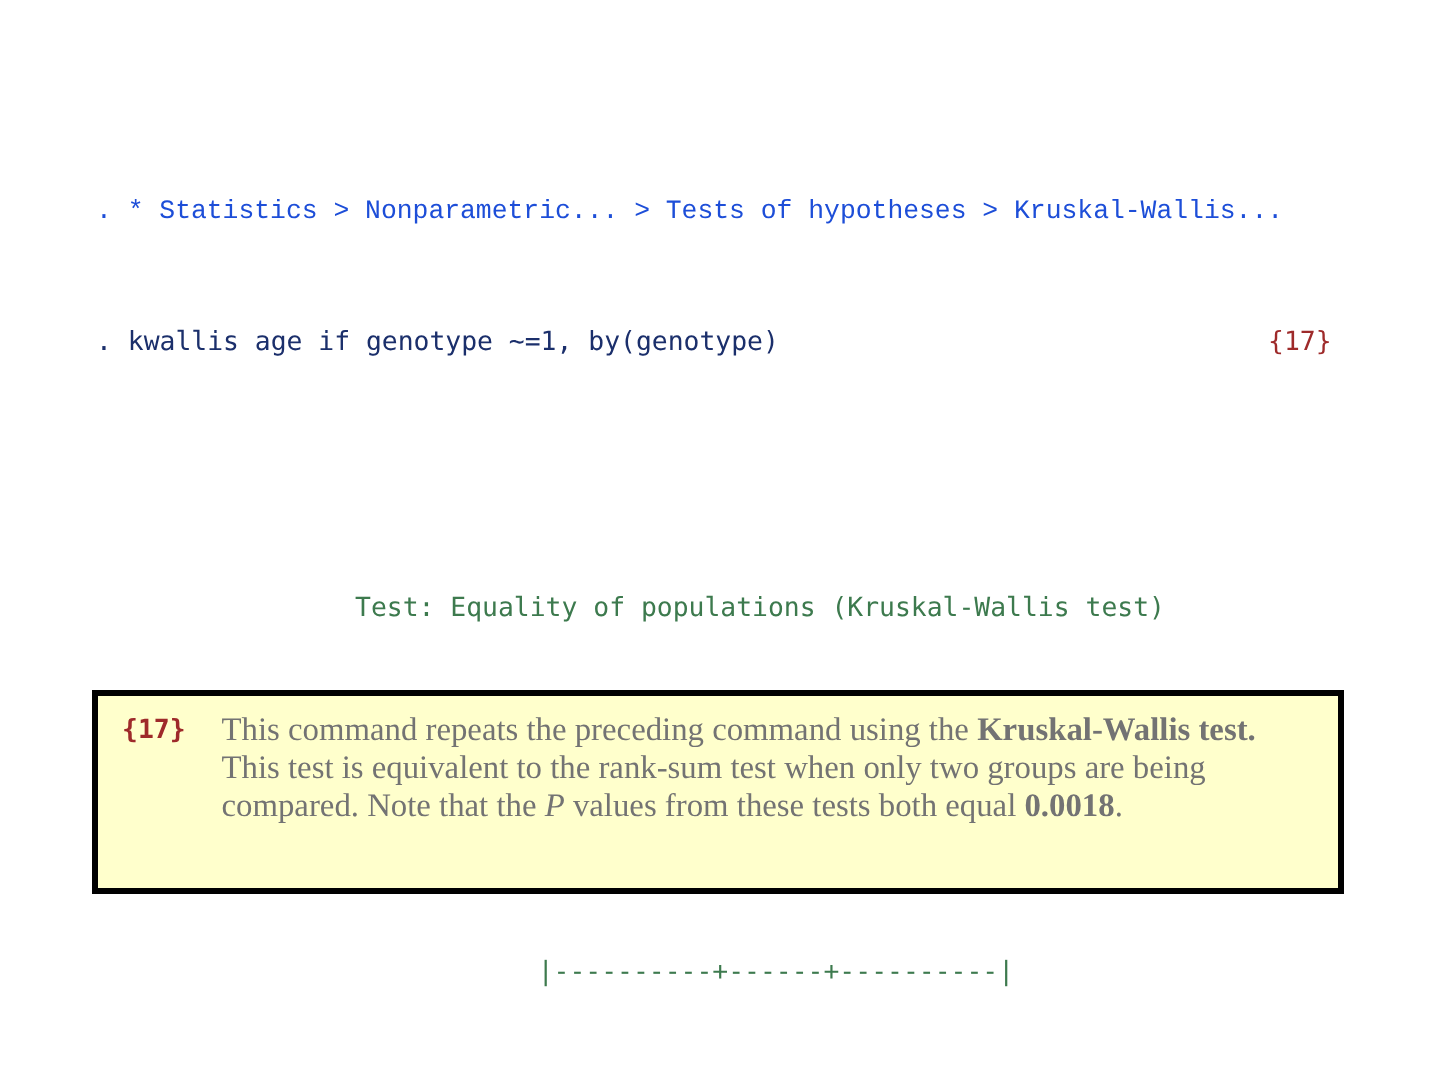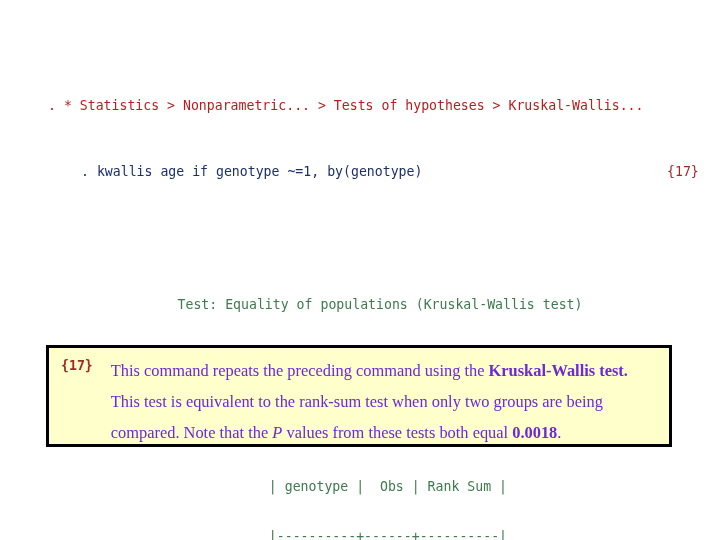--- a/index.html
+++ b/index.html
@@ -20,22 +20,22 @@
     position: absolute;
     left: 48px;
     top: 48px;
     width: 664px;
     font-family: "DejaVu Sans Mono", "Liberation Mono", monospace;
     font-size: 13.2px;
     line-height: 16.6px;
     white-space: pre;
   }
 
-  .cmd-menu   { color: #b91c1c; }
-  .cmd-typed  { color: #1b2f6b; margin-left: 33px; }
+  .cmd-menu   { color: #1d4ed8; font-family: Liberation Mono, monospace; }
+  .cmd-typed  { color: #1b2f6b; }
   .out-green  { color: #3d7a4e; text-align: center; }
 
   .cmd-line {
     display: block;
     position: relative;
     white-space: pre;
   }
   .ref-tag {
     position: absolute;
     color: #9e2a2a;
@@ -64,24 +64,24 @@
     font-family: "DejaVu Sans Mono", "Liberation Mono", monospace;
     font-size: 13.2px;
     font-weight: bold;
     flex: 0 0 auto;
     padding-top: 3px;
     white-space: pre;
   }
   .note-text {
     flex: 1 1 auto;
     margin-left: 18px;
-    color: #6d28d9;
+    color: #737373;
     font-family: "Liberation Serif", serif;
     font-size: 16.4px;
-    line-height: 31px;
+    line-height: 19px;
     text-align: left;
   }
   .note-text b { font-weight: bold; }
   .note-text i { font-style: italic; }
 </style>
 </head>
 <body>
 
 <div class="console">
 
@@ -89,21 +89,20 @@
 
   <span class="cmd-line cmd-typed"><span>. kwallis age if genotype ~=1, by(genotype)</span><span class="ref-tag ref-tag-top">{17}</span></span>
 
   <span class="blank"></span>
 
   <span class="cmd-line out-green">Test: Equality of populations (Kruskal-Wallis test)</span>
 
   <span class="blank"></span>
 
   <span class="cmd-line out-green">  +------------------------+</span>
-  <span class="cmd-line out-green">  | genotype |  Obs | Rank Sum |</span>
   <span class="cmd-line out-green">  |----------+------+----------|</span>
   
   
   
 
   
 
   
 
   

